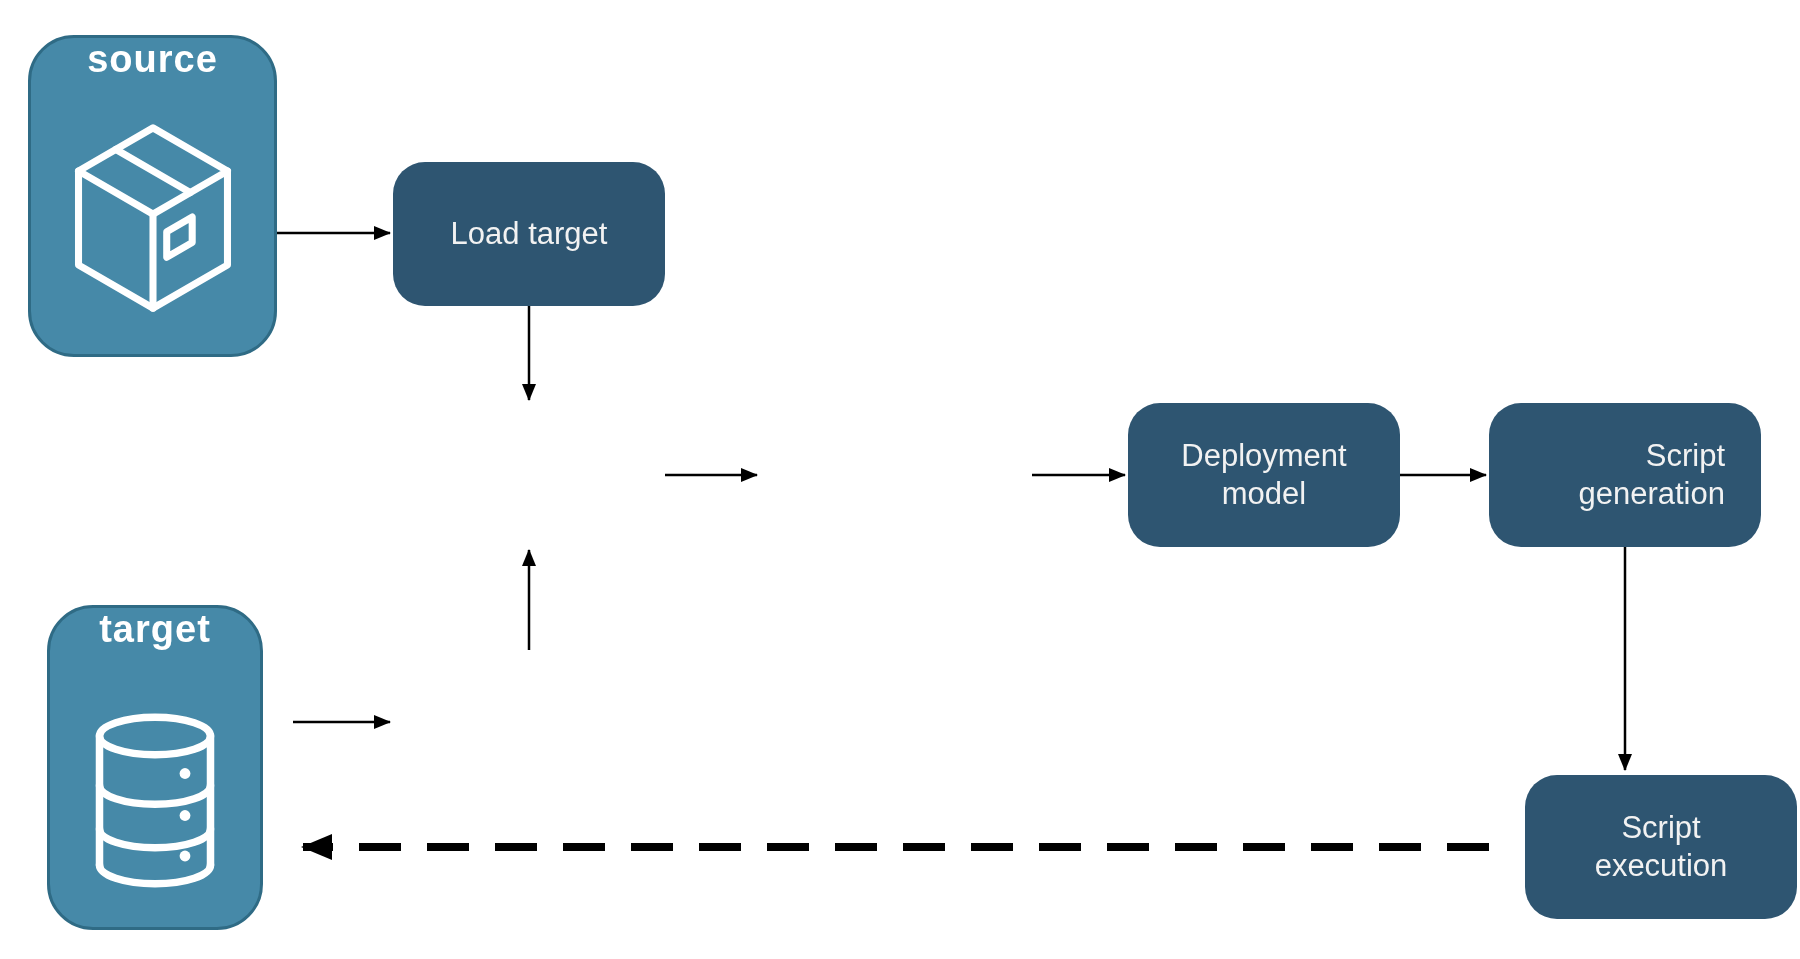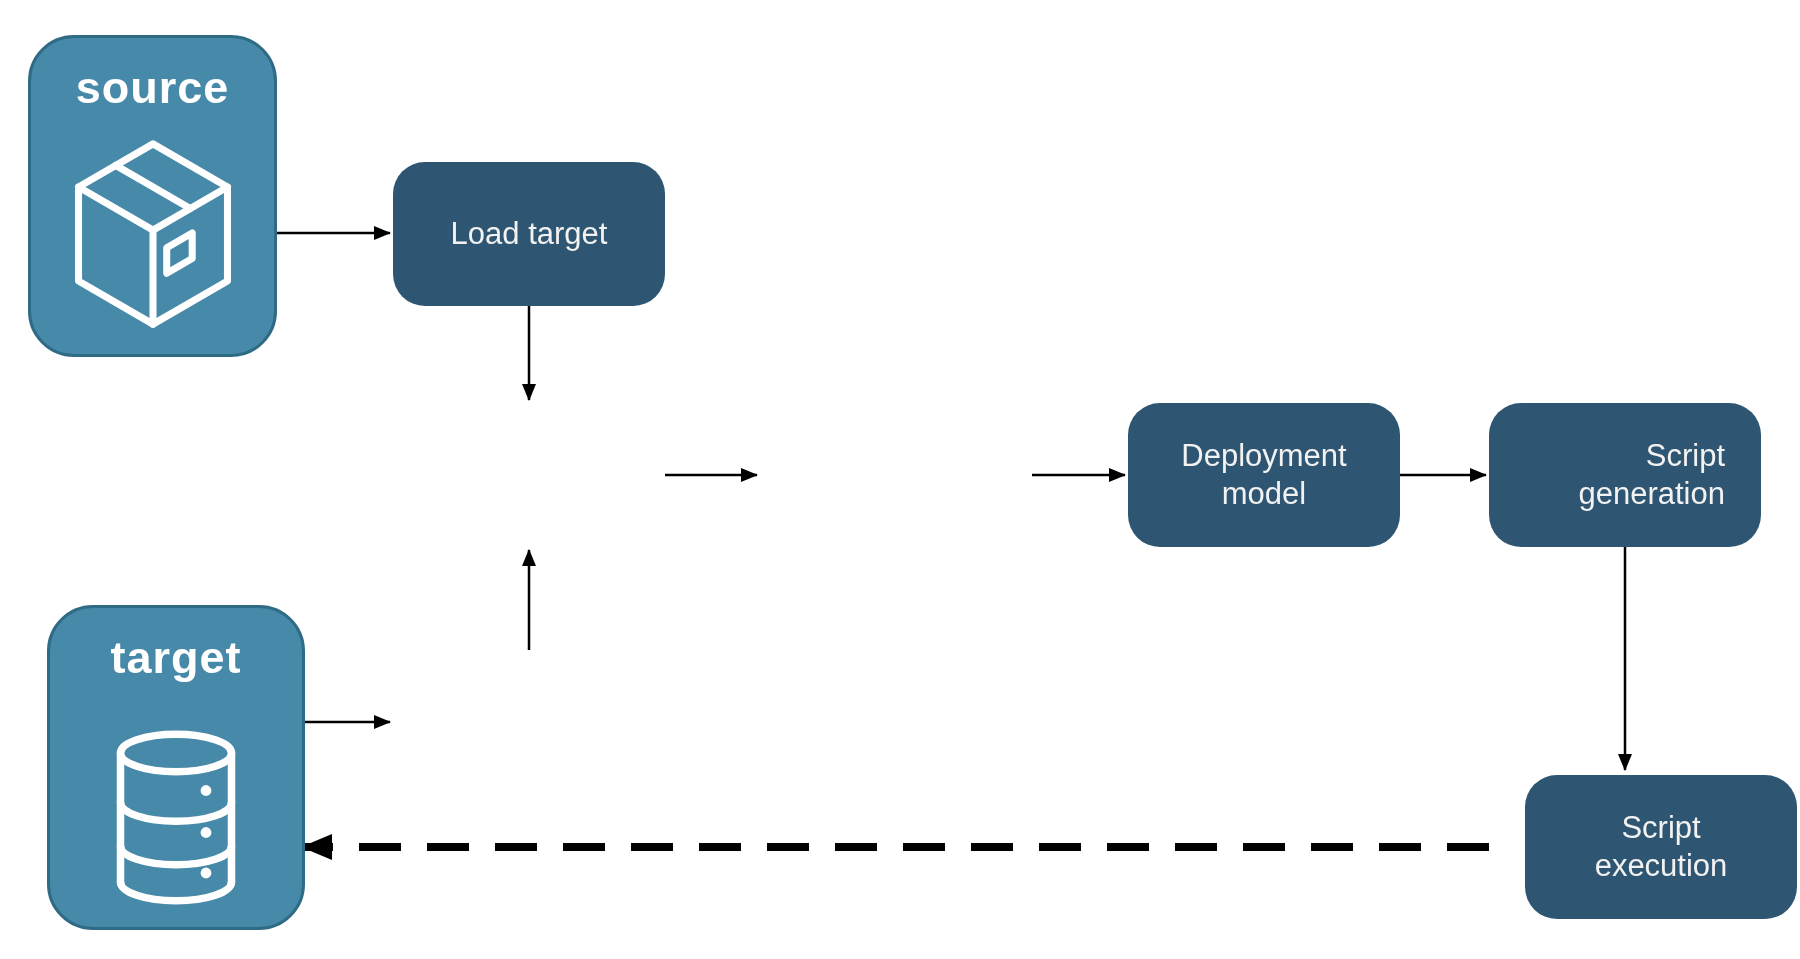--- a/index.html
+++ b/index.html
@@ -43,35 +43,34 @@
   .endpoint {
     background: #4689A8;
     border: 3px solid #2F6B85;
     border-radius: 46px;
     flex-direction: column;
     align-items: center;
     justify-content: flex-start;
     color: #FFFFFF;
   }
   .endpoint .title {
-    font-size: 45px;
+    font-size: 38px;
     font-weight: 700;
     letter-spacing: 1px;
-    padding-top: 24px;
   }
   .endpoint .icon-wrap {
     flex: 1;
     display: flex;
     align-items: center;
     justify-content: center;
     width: 100%;
   }
 
   .node-source           { left: 28px;   top: 35px;  width: 249px; height: 322px; }
-  .node-target           { left: 47px;   top: 605px; width: 258px; height: 325px; gap: 26px; }
+  .node-target           { left: 47px;   top: 605px; width: 216px; height: 325px; gap: 26px; }
   .node-load_model       { left: 393px;  top: 162px; }
   .node-model_comparison { left: 393px;  top: 403px; }
   .node-model_differences{ left: 760px;  top: 403px; }
   .node-deployment_plan  { left: 1128px; top: 403px; }
   .node-script_generation{ left: 1489px; top: 403px; text-align: right; }
   .node-reverse_engineer { left: 393px;  top: 650px; }
   .node-script_execution { left: 1489px; top: 775px; margin-left: 36px; }
 </style>
 </head>
 <body>

